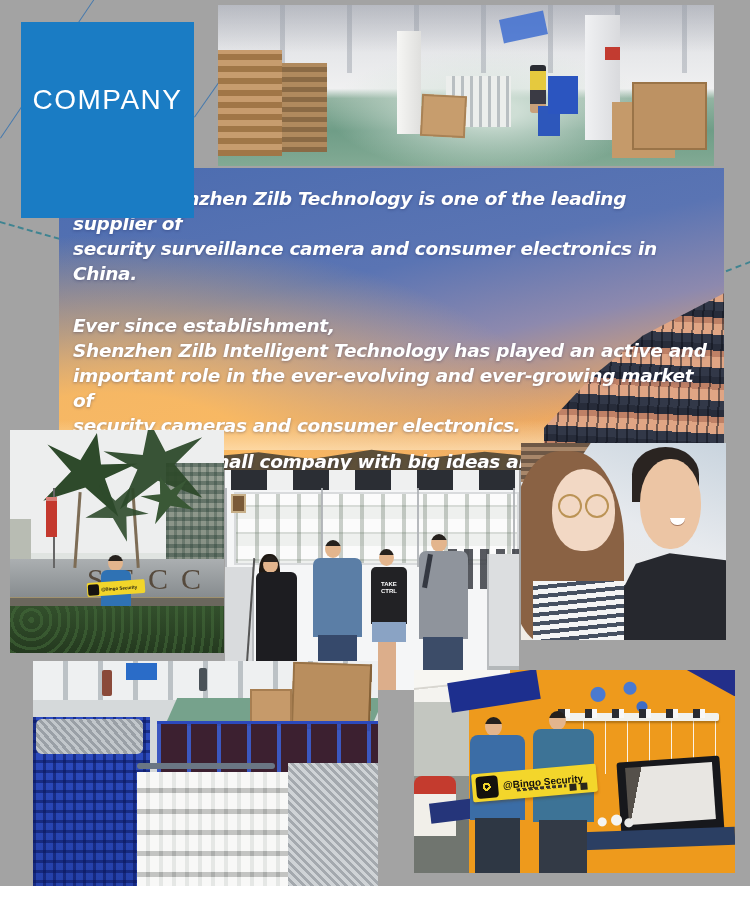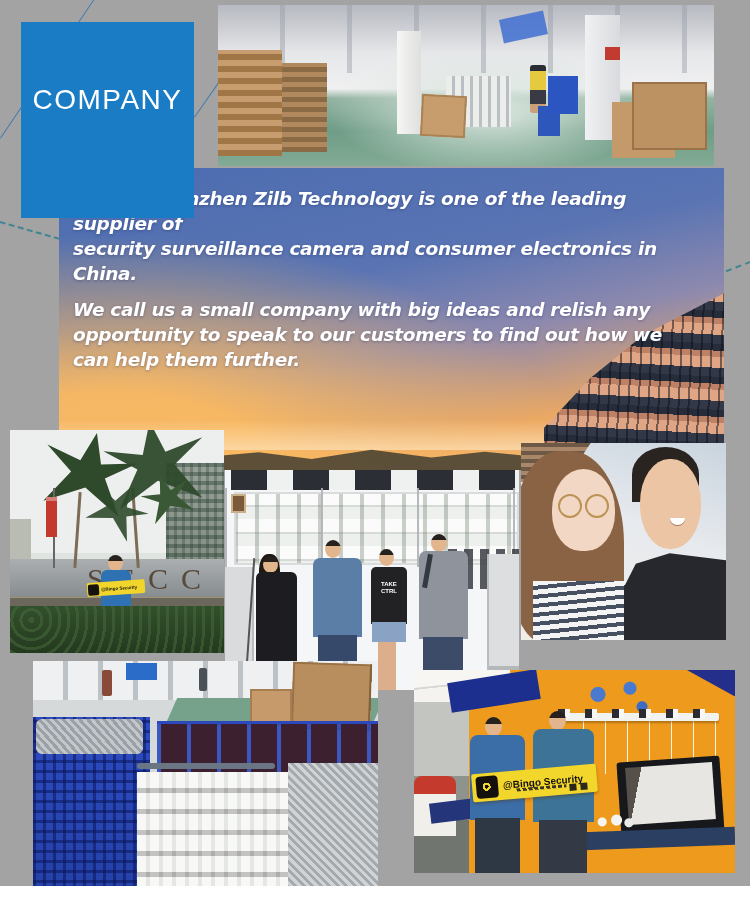--- a/index.html
+++ b/index.html
@@ -282,20 +282,24 @@
     <div class="abs pan-boxesr"></div>
   </figure>
 
   <section class="panel">
     <div class="abs panel-haze"></div>
     <div class="abs panel-building"></div>
     <div class="abs panel-silhouette"></div>
     <div class="about-text">
       <p class="about-p1">Shenzhen Zilb Technology is one of the leading supplier of
 security surveillance camera and consumer electronics in China.</p>
+      <p class="about-p2">Ever since establishment,
+Shenzhen Zilb Intelligent Technology has played an active and
+important role in the ever-evolving and ever-growing market of
+security cameras and consumer electronics.</p>
       <p class="about-p3">We call us a small company with big ideas and relish any
 opportunity to speak to our customers to find out how we
 can help them further.</p>
     </div>
   </section>
 
   <figure class="ph secc">
     <div class="abs secc-bldg"></div>
     <div class="abs secc-bldgl"></div>
     <div class="abs secc-signwall"></div>

